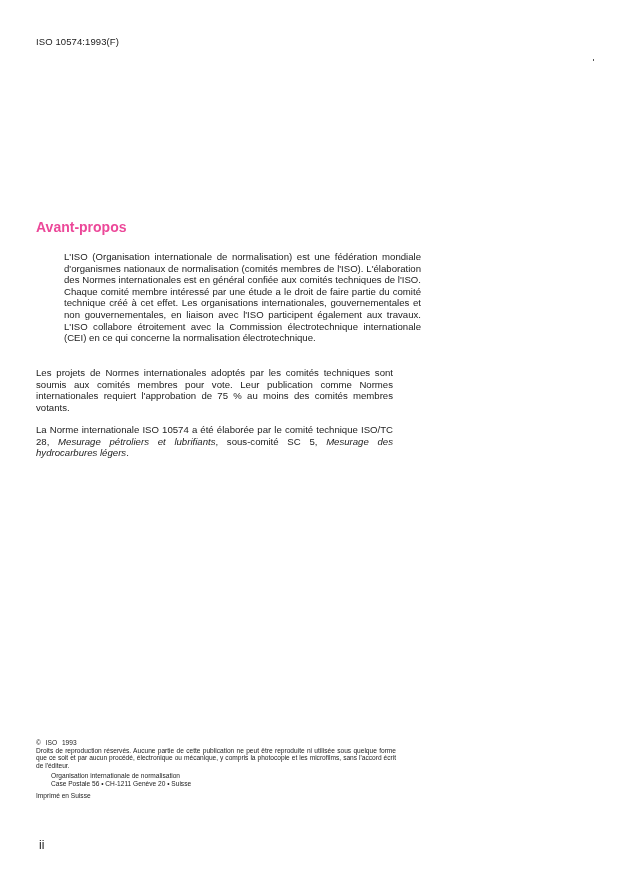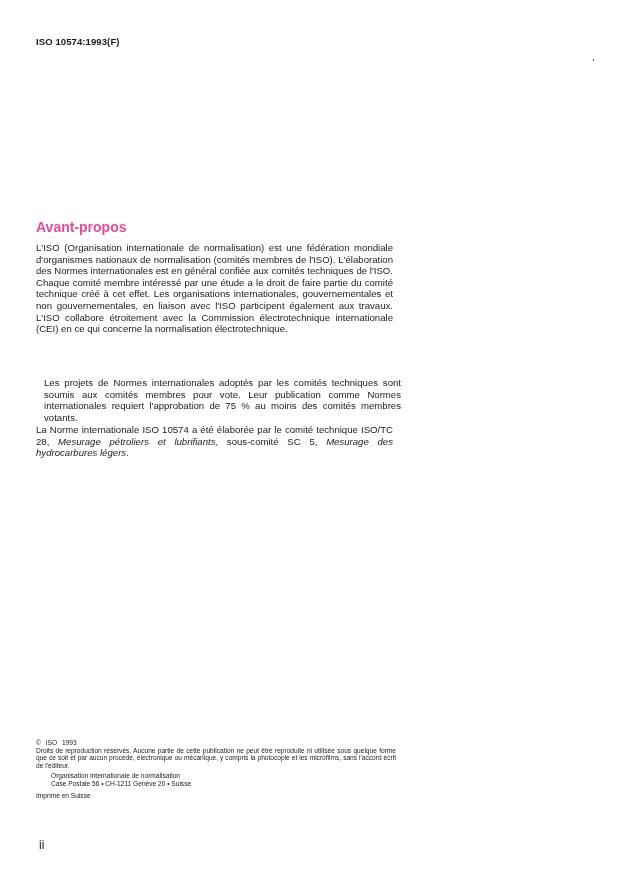--- a/index.html
+++ b/index.html
@@ -13,21 +13,21 @@
       position: relative;
       overflow: hidden;
       font-family: "Liberation Sans", "DejaVu Sans", sans-serif;
       color: #1a1a1a;
     }
     .page-header {
       position: absolute;
       left: 36px;
       top: 36px;
       font-size: 9.5px;
-      font-weight: bold;
+      font-weight: normal;
       letter-spacing: 0.1px;
     }
     .speck {
       position: absolute;
       left: 593px;
       top: 59px;
       width: 1px;
       height: 2px;
       background: #555;
     }
@@ -43,22 +43,22 @@
     .body-text {
       position: absolute;
       left: 36px;
       width: 357px;
       font-size: 9.6px;
       line-height: 11.6px;
       text-align: justify;
       color: #222;
       margin: 0;
     }
-    .p1 { top: 242px; }
-    .p2 { top: 377px; margin-left: 8px; }
+    .p1 { top: 251px; margin-left: 28px; }
+    .p2 { top: 367px; }
     .p3 { top: 424px; }
     .body-text em { font-style: italic; }
 
     .footer {
       position: absolute;
       left: 36px;
       top: 739px;
       width: 360px;
       font-size: 6.6px;
       line-height: 7.6px;

